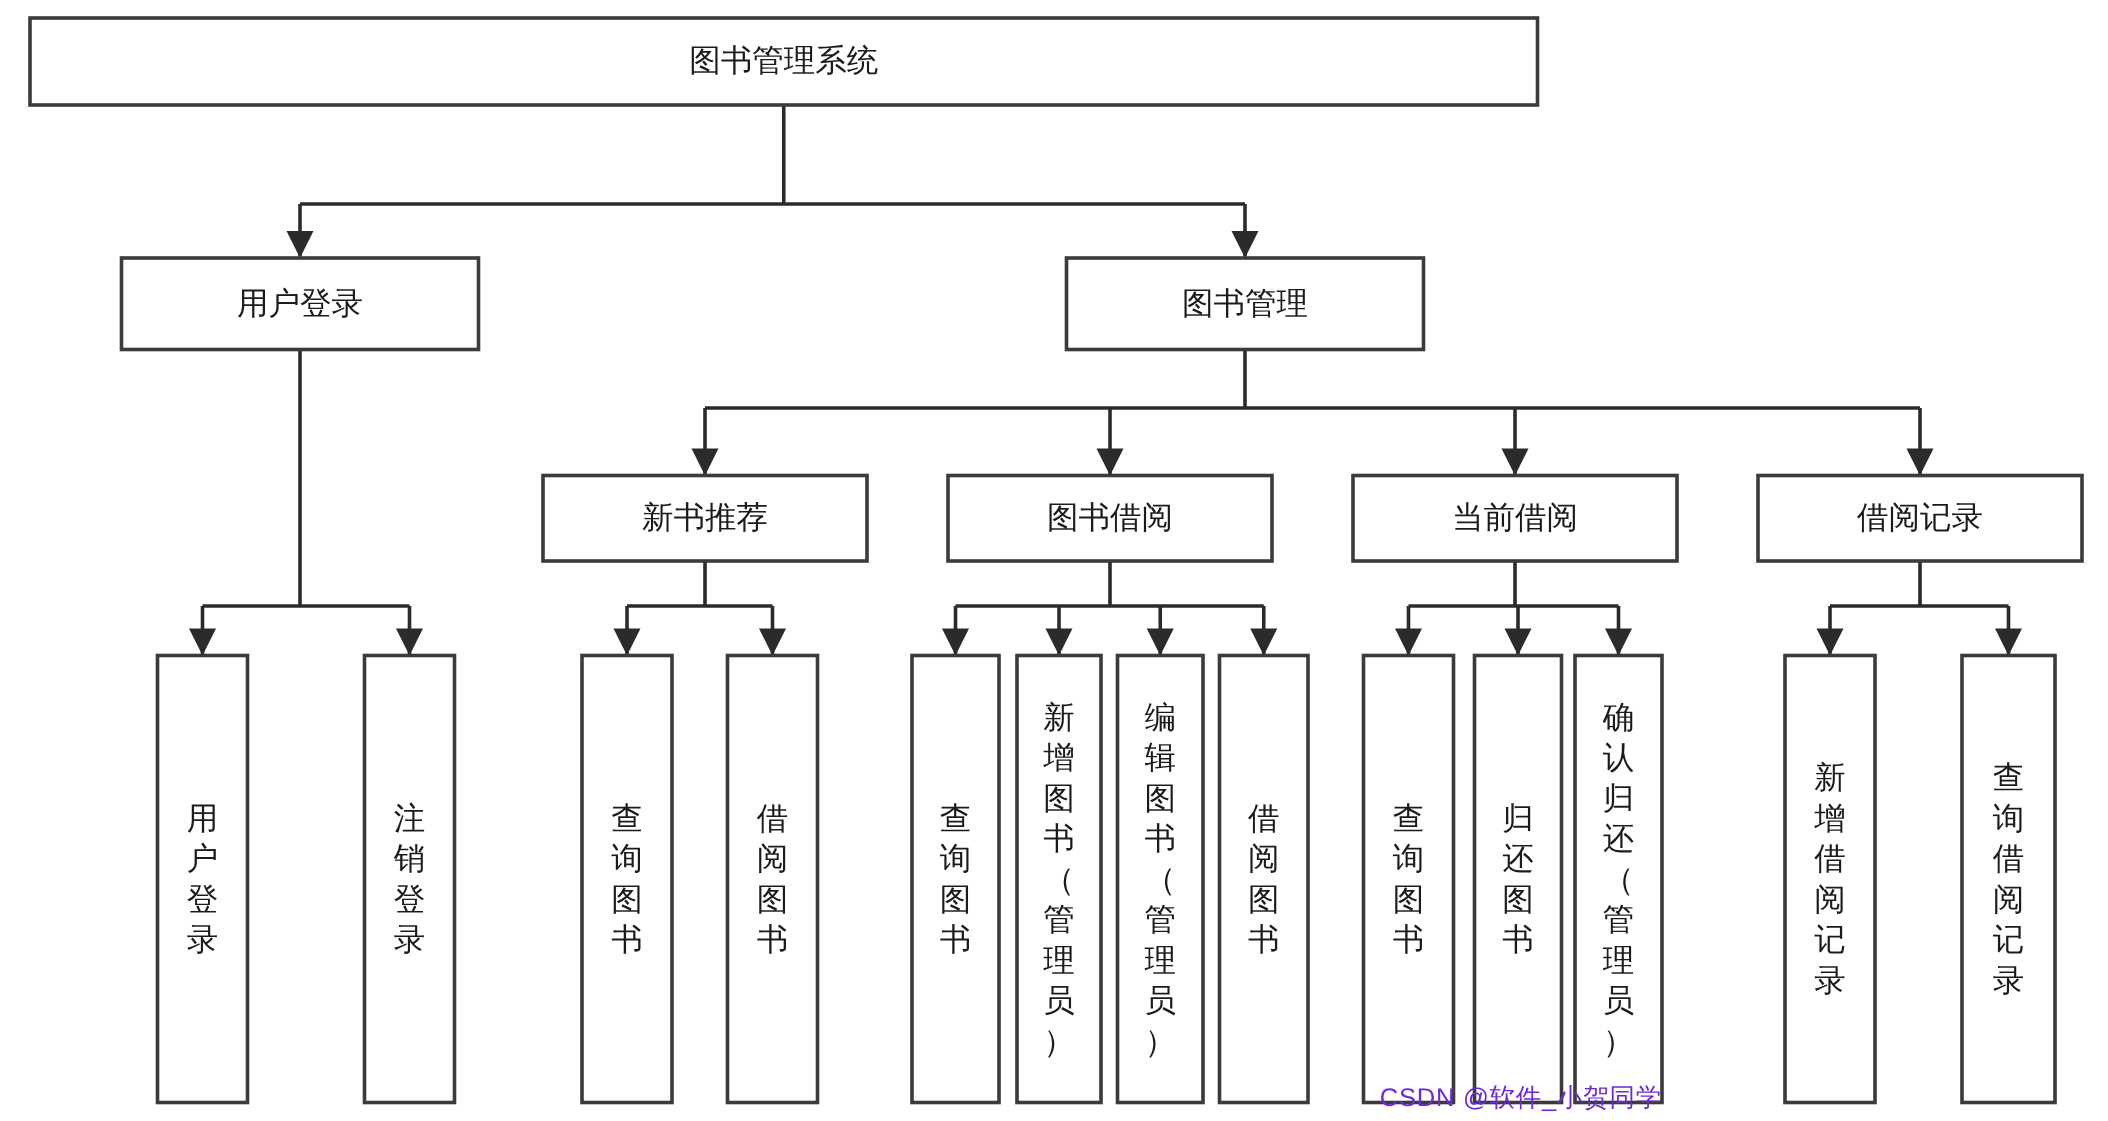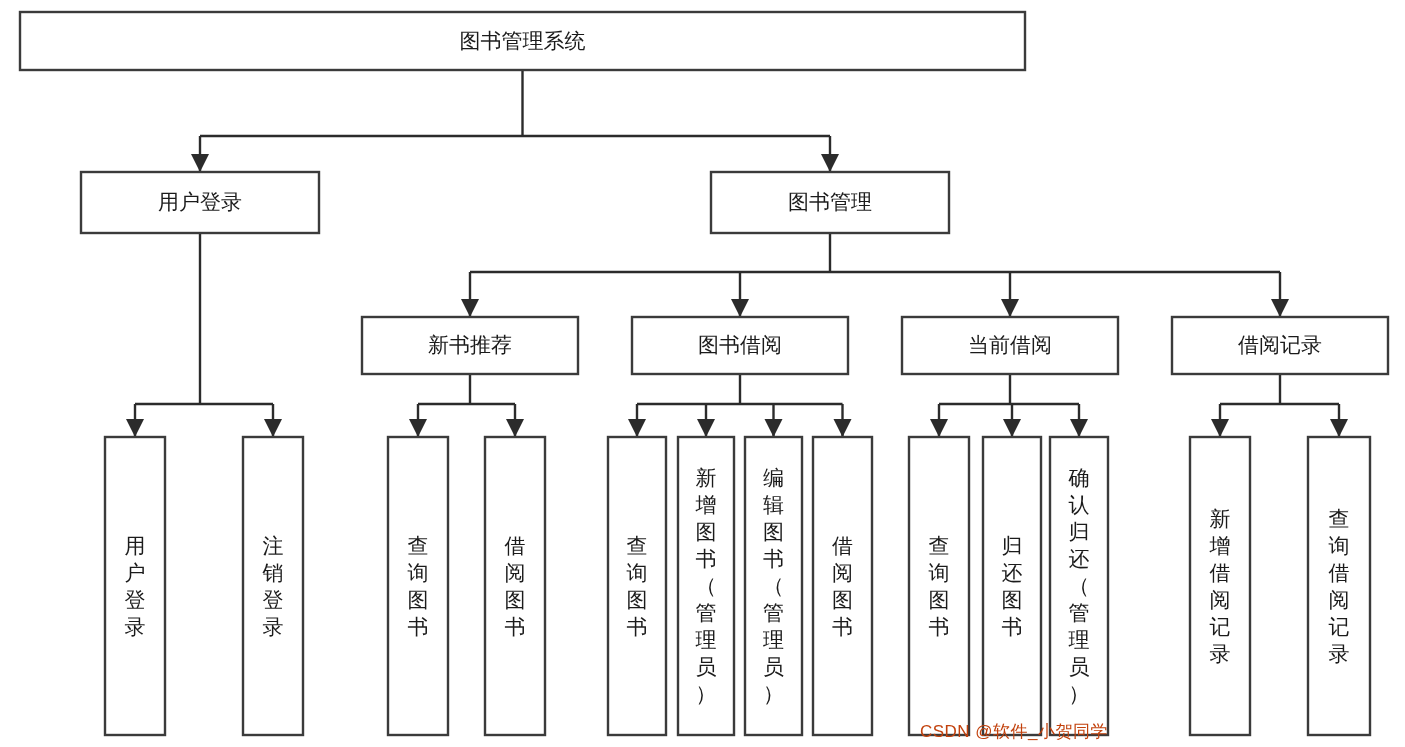--- a/index.html
+++ b/index.html
@@ -20,21 +20,21 @@
     dominant-baseline:middle;
   }
   .label-h{font-size:21px;}
   .label-v{font-size:21px;}
   .watermark{
     position:absolute;
     right:10px;
     bottom:4px;
     font-family:"Liberation Sans","DejaVu Sans",sans-serif;
     font-size:17px;
-    color:#c2410c;
+    color:#6d28d9;
     white-space:nowrap;
     letter-spacing:0.5px;
   }
 </style>
 </head>
 <body>
 
 <div id="diagram-root">
   <svg id="diagram" viewBox="0 0 1405 747" xmlns="http://www.w3.org/2000/svg">
     <g id="edges-layer">

